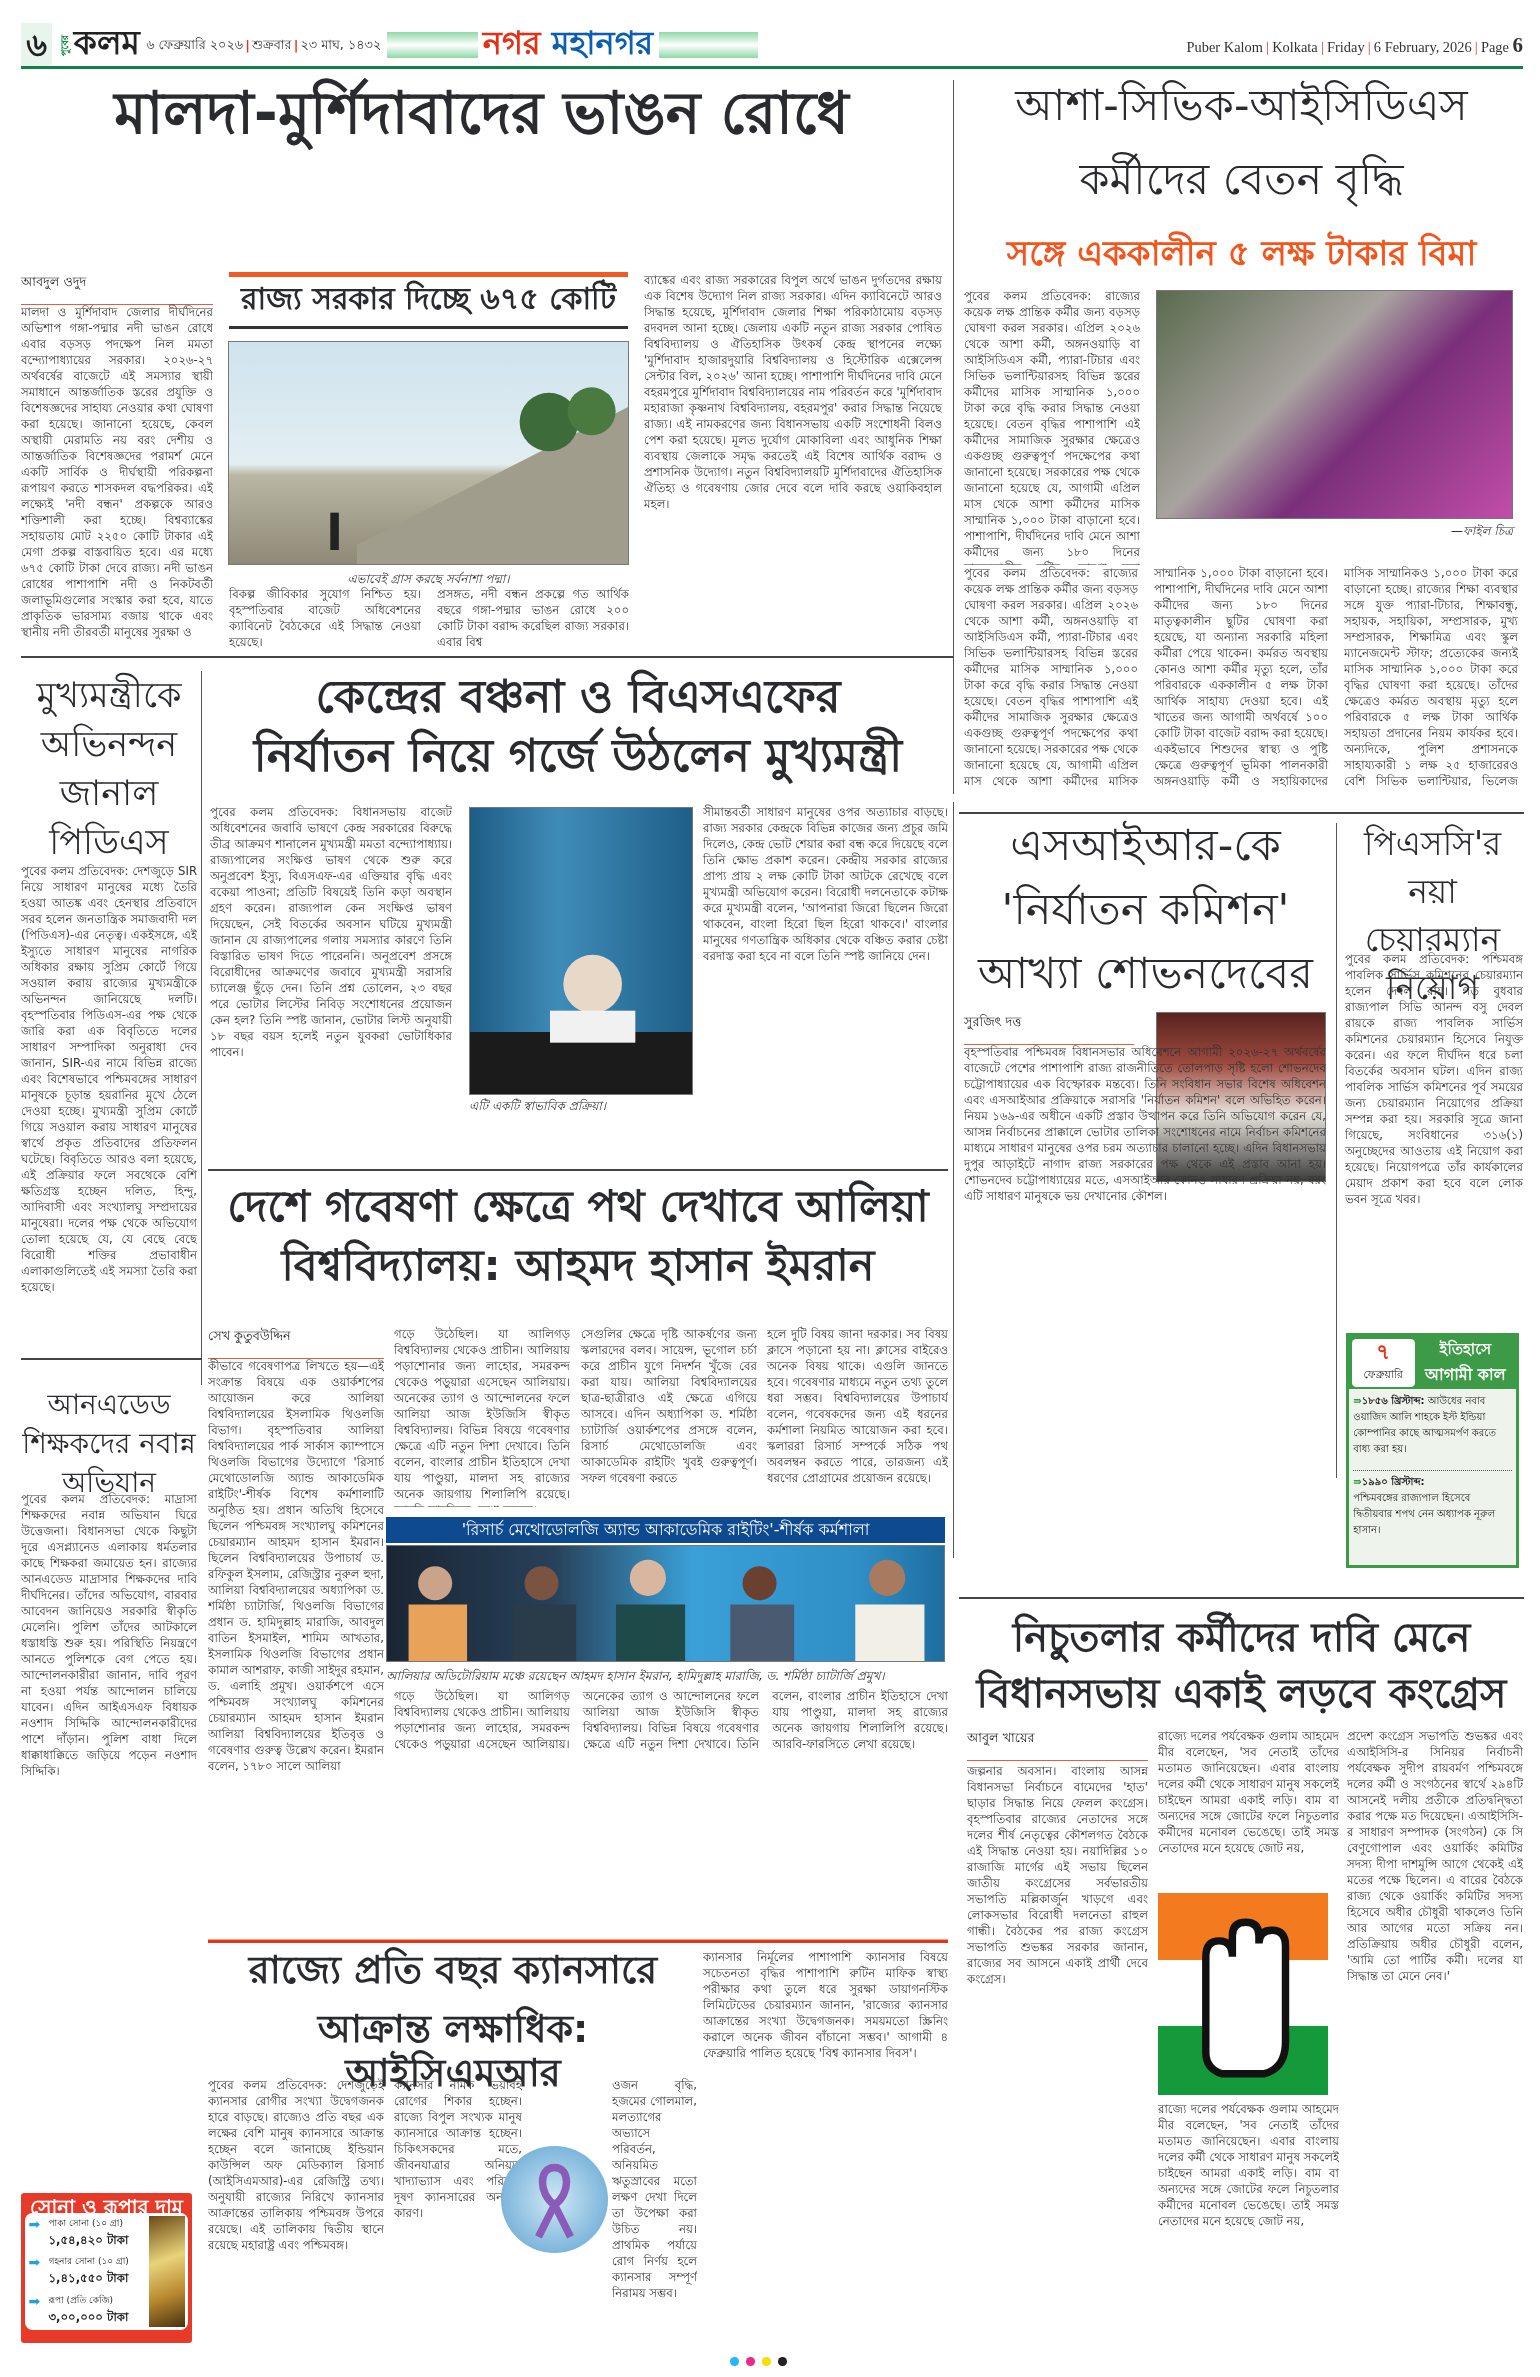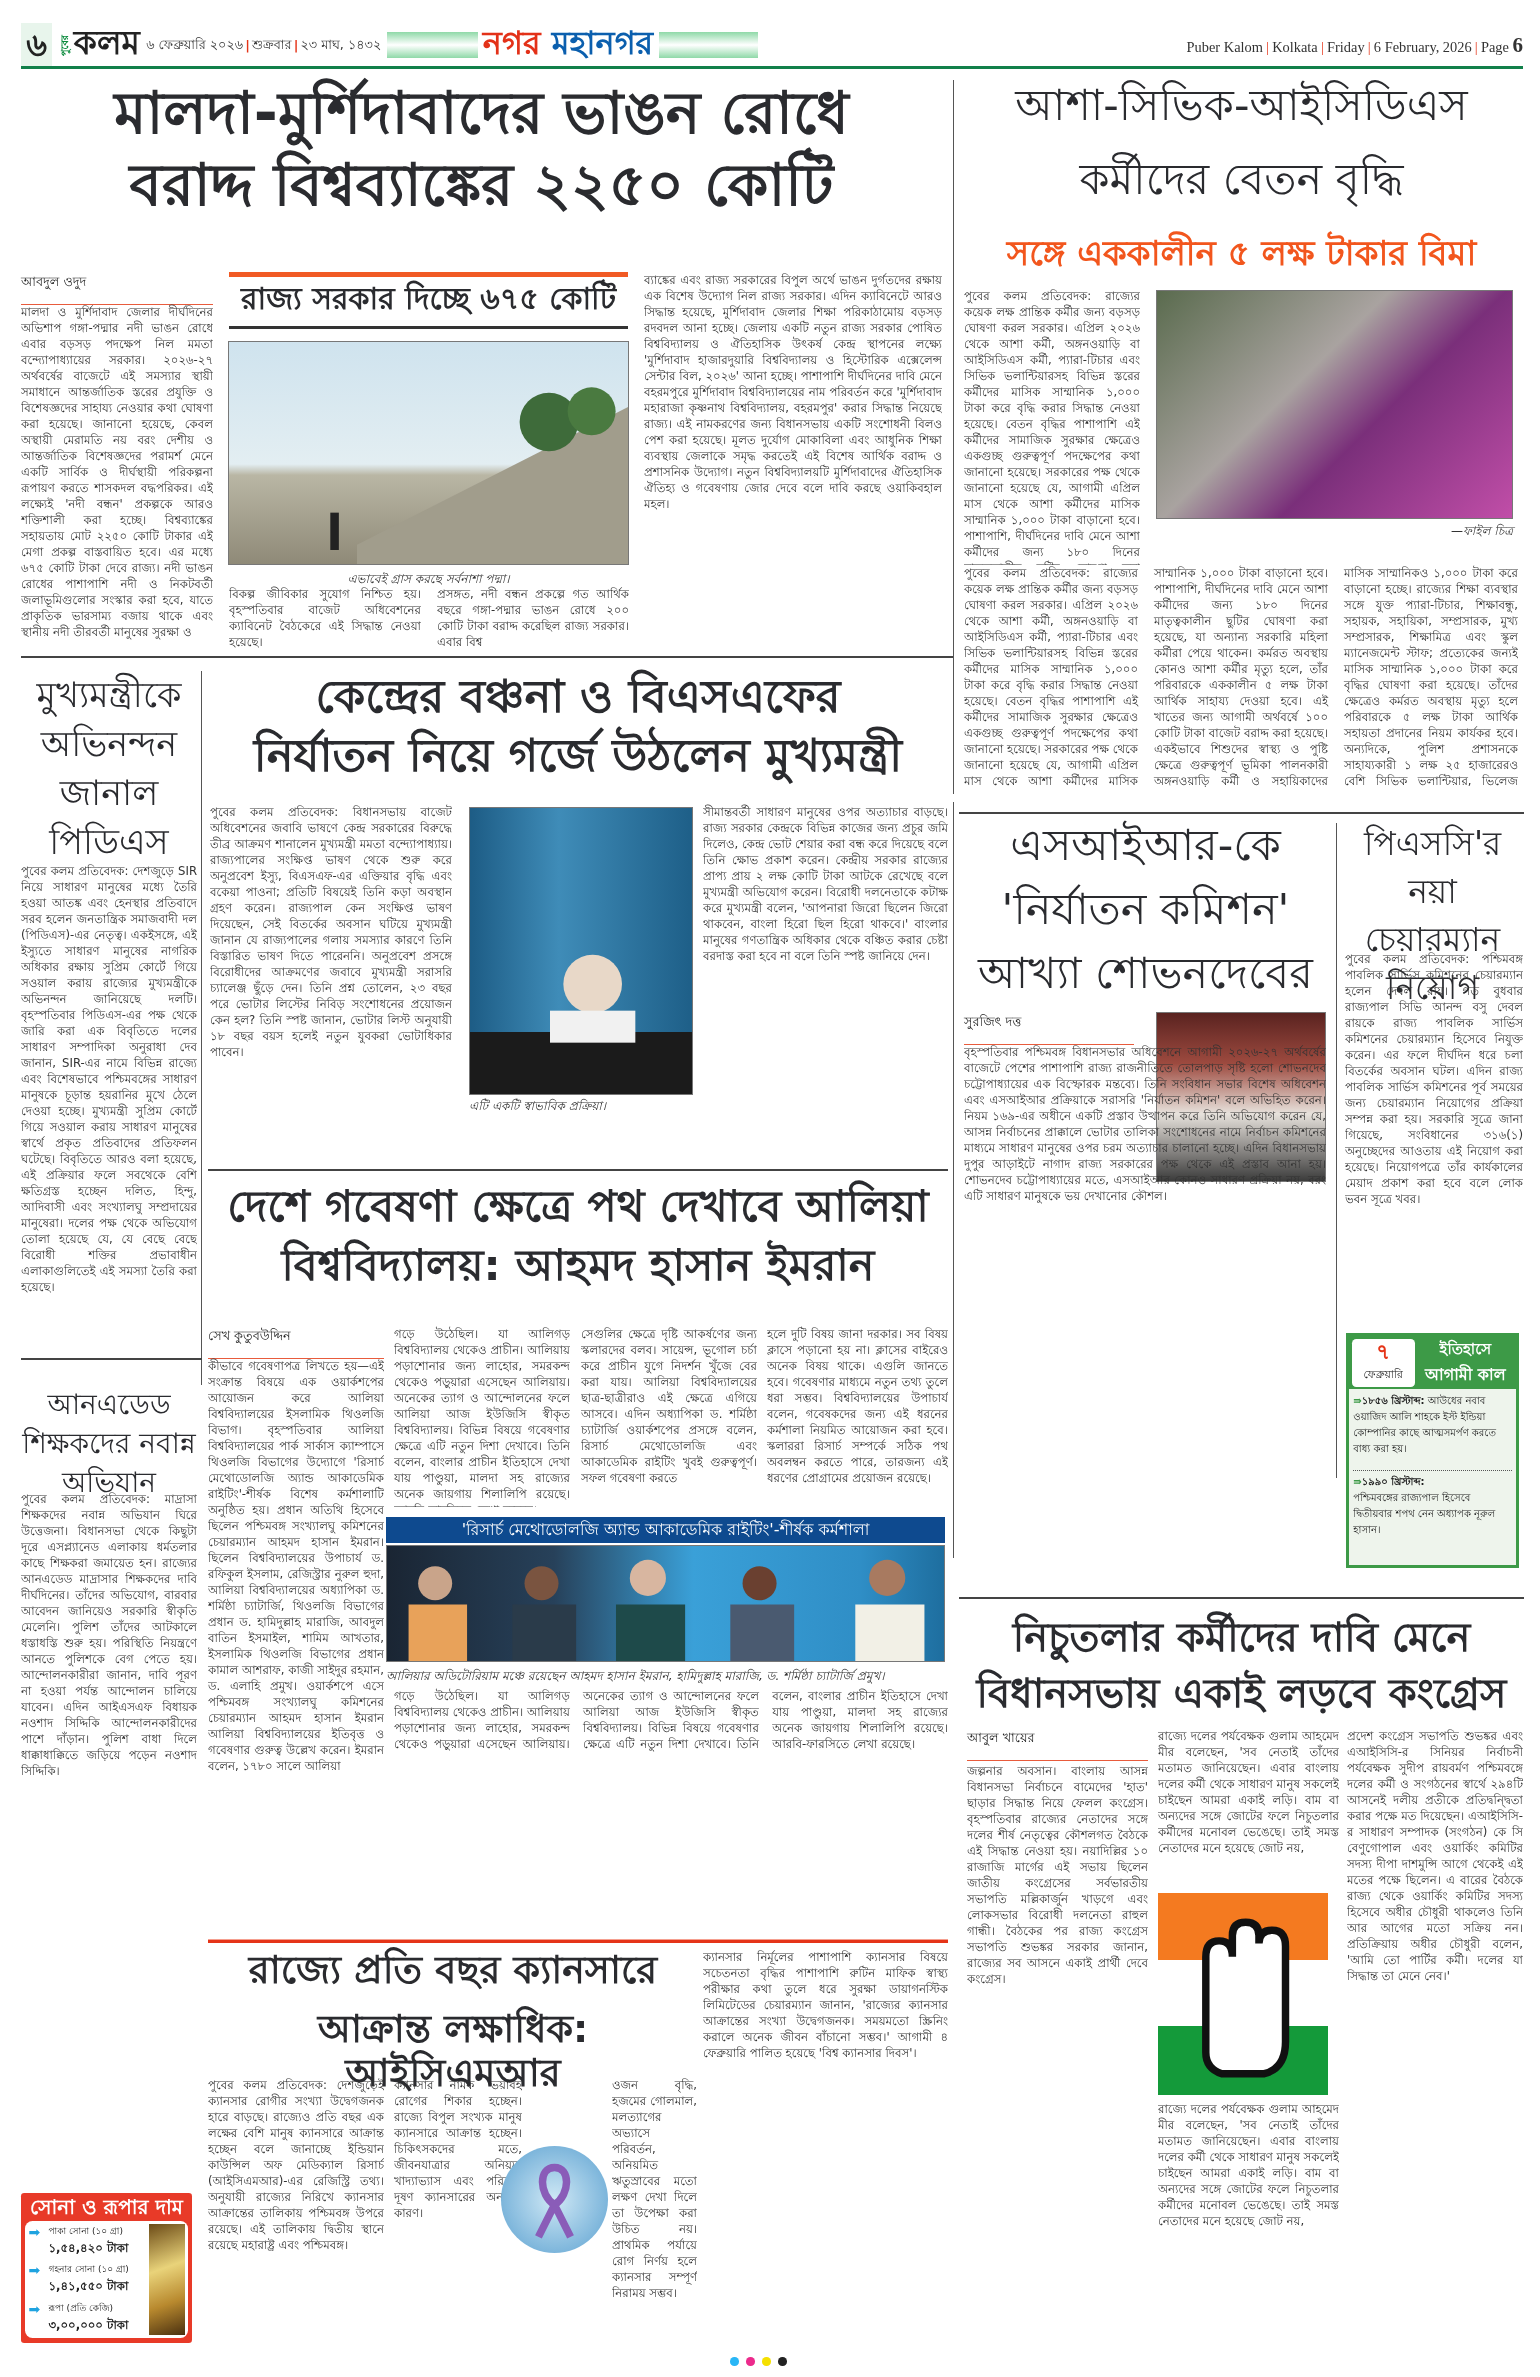--- a/index.html
+++ b/index.html
@@ -49,21 +49,20 @@
   </div>
   <div class="gbar" style="width:99px"></div>
   <div class="endate">
     <span>Puber Kalom</span><i>|</i><span>Kolkata</span><i>|</i><span>Friday</span><i>|</i><span>6 February, 2026</span><i>|</i><span>Page</span> <b>6</b>
   </div>
 </div>
 <div class="abs hrule" style="left:21px;top:66px;width:1502px"></div>
 
 <div class="abs" style="left:21px;top:80px;width:921px">
   <div class="h-huge" style="font-size:58px">মালদা-মুর্শিদাবাদের ভাঙন রোধে</div>
-  <div class="h-huge" style="font-size:58px;margin-top:5.3px">বরাদ্দ বিশ্বব্যাঙ্কের ২২৫০ কোটি</div>
 </div>
 <div class="abs byline" style="left:21px;top:272px;width:192px">আবদুল ওদুদ</div>
 <div class="abs txt" style="left:21px;top:304px;width:192px;height:346px;overflow:hidden">মালদা ও মুর্শিদাবাদ জেলার দীর্ঘদিনের অভিশাপ গঙ্গা-পদ্মার নদী ভাঙন রোধে এবার বড়সড় পদক্ষেপ নিল মমতা বন্দ্যোপাধ্যায়ের সরকার। ২০২৬-২৭ অর্থবর্ষের বাজেটে এই সমস্যার স্থায়ী সমাধানে আন্তর্জাতিক স্তরের প্রযুক্তি ও বিশেষজ্ঞদের সাহায্য নেওয়ার কথা ঘোষণা করা হয়েছে। জানানো হয়েছে, কেবল অস্থায়ী মেরামতি নয় বরং দেশীয় ও আন্তর্জাতিক বিশেষজ্ঞদের পরামর্শ মেনে একটি সার্বিক ও দীর্ঘস্থায়ী পরিকল্পনা রূপায়ণ করতে শাসকদল বদ্ধপরিকর। এই লক্ষ্যেই 'নদী বন্ধন' প্রকল্পকে আরও শক্তিশালী করা হচ্ছে। বিশ্বব্যাঙ্কের সহায়তায় মোট ২২৫০ কোটি টাকার এই মেগা প্রকল্প বাস্তবায়িত হবে। এর মধ্যে ৬৭৫ কোটি টাকা দেবে রাজ্য। নদী ভাঙন রোধের পাশাপাশি নদী ও নিকটবর্তী জলাভূমিগুলোর সংস্কার করা হবে, যাতে প্রাকৃতিক ভারসাম্য বজায় থাকে এবং স্থানীয় নদী তীরবর্তী মানুষের সুরক্ষা ও</div>
 <div class="abs" style="left:229px;top:272px;width:399px;height:5.3px;background:#f15a24"></div>
 <div class="abs h-huge" style="left:229px;top:282px;width:399px;font-size:30px">রাজ্য সরকার দিচ্ছে ৬৭৫ কোটি</div>
 <div class="abs" style="left:229px;top:326px;width:399px;height:2.7px;background:#333"></div>
 <div class="abs photo" style="left:228px;top:341px;width:401px;height:224px;background:linear-gradient(#cfe3ee 0%,#e3eef2 55%,#b9b6a4 60%,#8f8a78 100%)">
   <svg width="401" height="224" viewBox="0 0 752 420">
       <polygon points="240,380 752,120 752,420 240,420" fill="#a19d8c"></polygon>
       <circle cx="600" cy="150" r="55" fill="#3e6b3a"></circle>
@@ -165,21 +164,21 @@
     </svg>
 </div>
 <div class="abs caption" style="left:386px;top:1667px;width:559px">আলিয়ার অডিটোরিয়াম মঞ্চে রয়েছেন আহমদ হাসান ইমরান, হামিদুল্লাহ মারাজি, ড. শর্মিষ্ঠা চ্যাটার্জি প্রমুখ।</div>
 <div class="abs txt" style="left:394px;top:1688px;width:554px;height:245px;overflow:hidden;column-count:3;column-gap:13.3px">গড়ে উঠেছিল। যা আলিগড় বিশ্ববিদ্যালয় থেকেও প্রাচীন। আলিয়ায় পড়াশোনার জন্য লাহোর, সমরকন্দ থেকেও পড়ুয়ারা এসেছেন আলিয়ায়। অনেকের ত্যাগ ও আন্দোলনের ফলে আলিয়া আজ ইউজিসি স্বীকৃত বিশ্ববিদ্যালয়। বিভিন্ন বিষয়ে গবেষণার ক্ষেত্রে এটি নতুন দিশা দেখাবে। তিনি বলেন, বাংলার প্রাচীন ইতিহাসে দেখা যায় পাণ্ডুয়া, মালদা সহ রাজ্যের অনেক জায়গায় শিলালিপি রয়েছে। আরবি-ফারসিতে লেখা রয়েছে।</div>
 
 <div class="abs hline" style="left:21px;top:1358px;width:181px;height:1.6px"></div>
 <div class="abs h-light" style="left:21px;top:1385px;width:176px;font-size:28px;line-height:1.4">আনএডেড শিক্ষকদের নবান্ন অভিযান</div>
 <div class="abs txt" style="left:21px;top:1491px;width:176px;height:676px;overflow:hidden">পুবের কলম প্রতিবেদক: মাদ্রাসা শিক্ষকদের নবান্ন অভিযান ঘিরে উত্তেজনা। বিধানসভা থেকে কিছুটা দূরে এসপ্ল্যানেড এলাকায় ধর্মতলার কাছে শিক্ষকরা জমায়েত হন। রাজ্যের আনএডেড মাদ্রাসার শিক্ষকদের দাবি দীর্ঘদিনের। তাঁদের অভিযোগ, বারবার আবেদন জানিয়েও সরকারি স্বীকৃতি মেলেনি। পুলিশ তাঁদের আটকালে ধস্তাধস্তি শুরু হয়। পরিস্থিতি নিয়ন্ত্রণে আনতে পুলিশকে বেগ পেতে হয়। আন্দোলনকারীরা জানান, দাবি পূরণ না হওয়া পর্যন্ত আন্দোলন চালিয়ে যাবেন। এদিন আইএসএফ বিধায়ক নওশাদ সিদ্দিকি আন্দোলনকারীদের পাশে দাঁড়ান। পুলিশ বাধা দিলে ধাক্কাধাক্কিতে জড়িয়ে পড়েন নওশাদ সিদ্দিকি।</div>
 
 <div class="abs gold" style="left:21px;top:2193px;width:171px;height:150px">
-  <div style="color:#fff;font-size:20px;font-weight:bold;text-align:center;height:28px;line-height:28px">সোনা ও রূপার দাম</div>
+  <div style="color:#fff;font-size:20px;font-weight:bold;text-align:center;height:20px;line-height:28px">সোনা ও রূপার দাম</div>
   <div style="background:#fff;border-radius:7.5px;margin:0 4.3px;height:117px;padding:3.2px;display:flex">
     <div style="flex:1">
       <div style="display:flex;align-items:flex-start;margin-bottom:3.2px">
           <span style="color:#1ea3e0;font-size:14px;width:20px">➡</span>
           <div>
             <div style="font-size:9px">পাকা সোনা (১০ গ্রা)</div>
             <div style="font-size:11.7px;font-weight:bold">১,৫৪,৪২০ টাকা</div>
           </div>
         </div>
       <div style="display:flex;align-items:flex-start;margin-bottom:3.2px">

